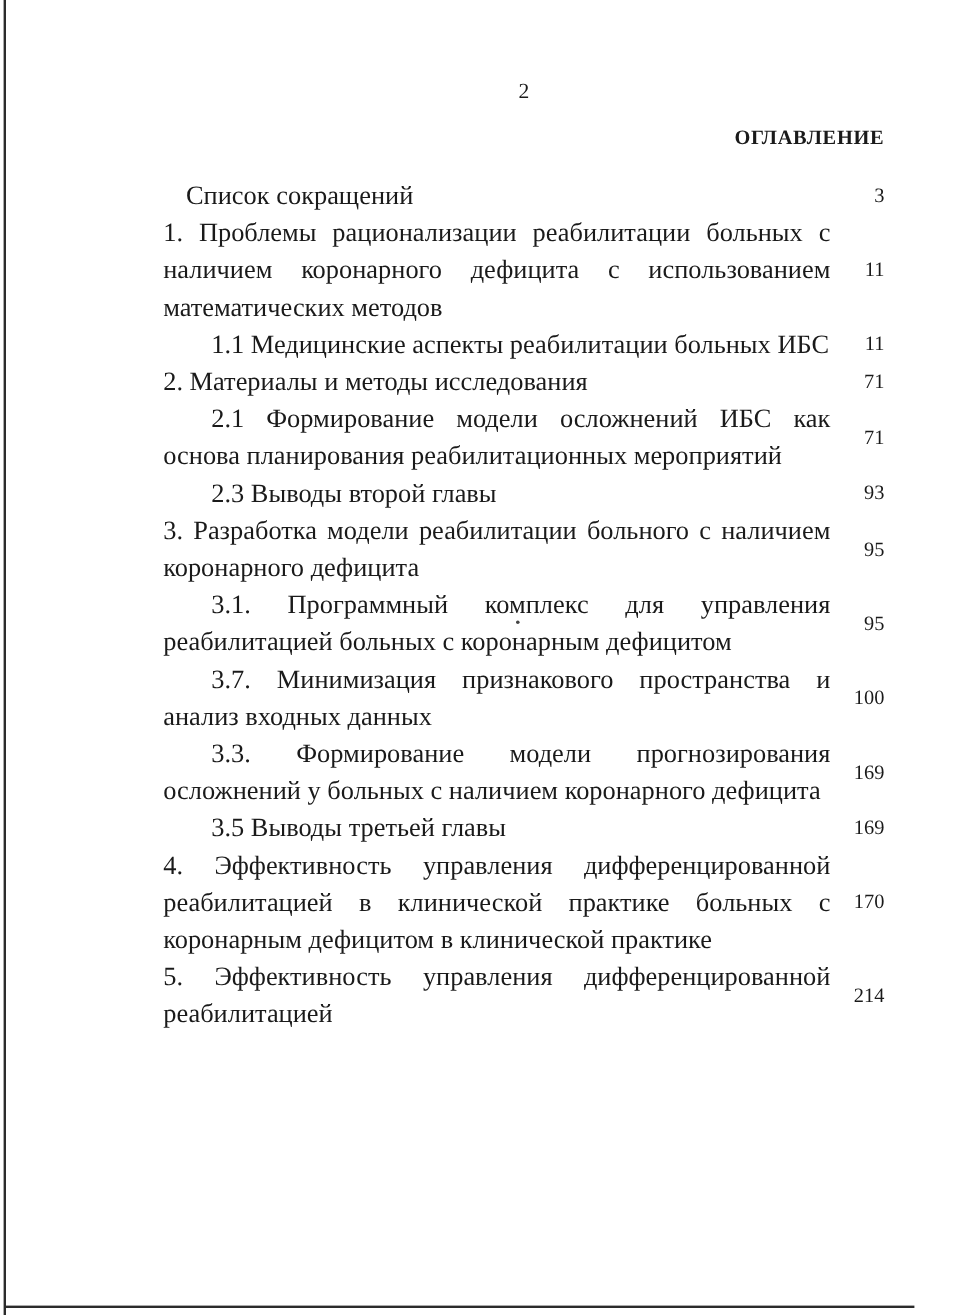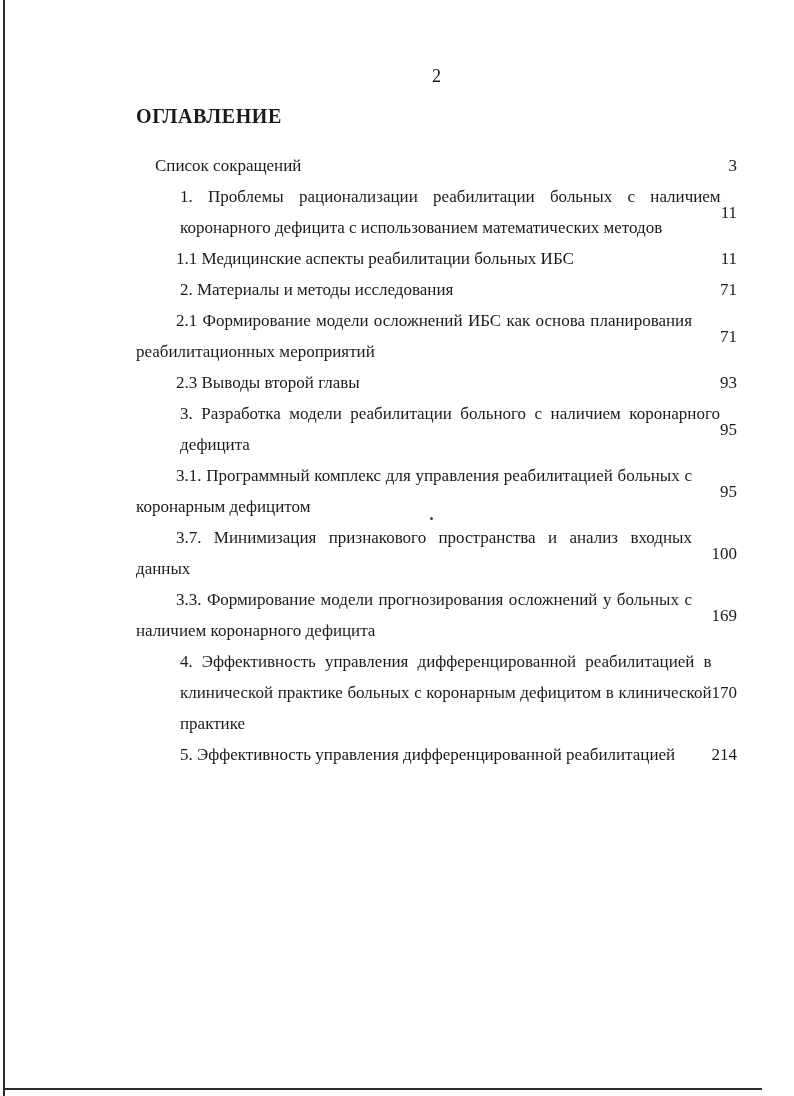--- a/index.html
+++ b/index.html
@@ -51,47 +51,47 @@
     left: 136px;
     top: 66px;
     width: 601px;
   }
   .page-number {
     text-align: center;
     font-size: 18px;
     margin-bottom: 18px;
   }
   .doc-title {
-    text-align: left;
-    font-size: 20px;
+    text-align: right;
+    font-size: 17px;
     font-weight: bold;
     letter-spacing: 0.6px;
     margin: 0 0 22px 0;
   }
   .toc {
     width: 601px;
   }
   .toc-row {
     display: flex;
     align-items: center;
   }
   .toc-text {
     width: 556px;
-    font-size: 17px;
+    font-size: 22px;
     line-height: 31px;
     text-align: justify;
   }
   .toc-page {
     flex: 1;
     text-align: right;
     font-size: 17px;
     line-height: 31px;
     white-space: nowrap;
   }
-  .indent-0 .toc-text { text-indent: 0; margin-left: 44px; }
+  .indent-0 .toc-text { text-indent: 0; }
   .indent-1 .toc-text { text-indent: 19px; }
   .indent-2 .toc-text { text-indent: 40px; }
 </style>
 </head>
 <body>
 
 <div class="page">
   <div class="scan-edge-left"></div>
   <div class="scan-edge-bottom"></div>
   <div class="scan-speck"></div>
@@ -150,20 +150,24 @@
     <div class="toc-text">3.7. Минимизация признакового пространства и анализ входных данных</div>
     <div class="toc-page">100</div>
   </div>
 
   <div class="toc-row indent-2">
     <div class="toc-text">3.3. Формирование модели прогнозирования осложнений у больных с наличием коронарного дефицита</div>
     <div class="toc-page">169</div>
   </div>
 
 
+  <div class="toc-row indent-2">
+    <div class="toc-text">3.5 Выводы третьей главы</div>
+    <div class="toc-page">169</div>
+  </div>
 
   <div class="toc-row indent-0">
     <div class="toc-text">4. Эффективность управления дифференцированной реабилитацией в клинической практике больных с коронарным дефицитом в клинической практике</div>
     <div class="toc-page">170</div>
   </div>
 
   <div class="toc-row indent-0">
     <div class="toc-text">5. Эффективность управления дифференцированной реабилитацией</div>
     <div class="toc-page">214</div>
   </div>

